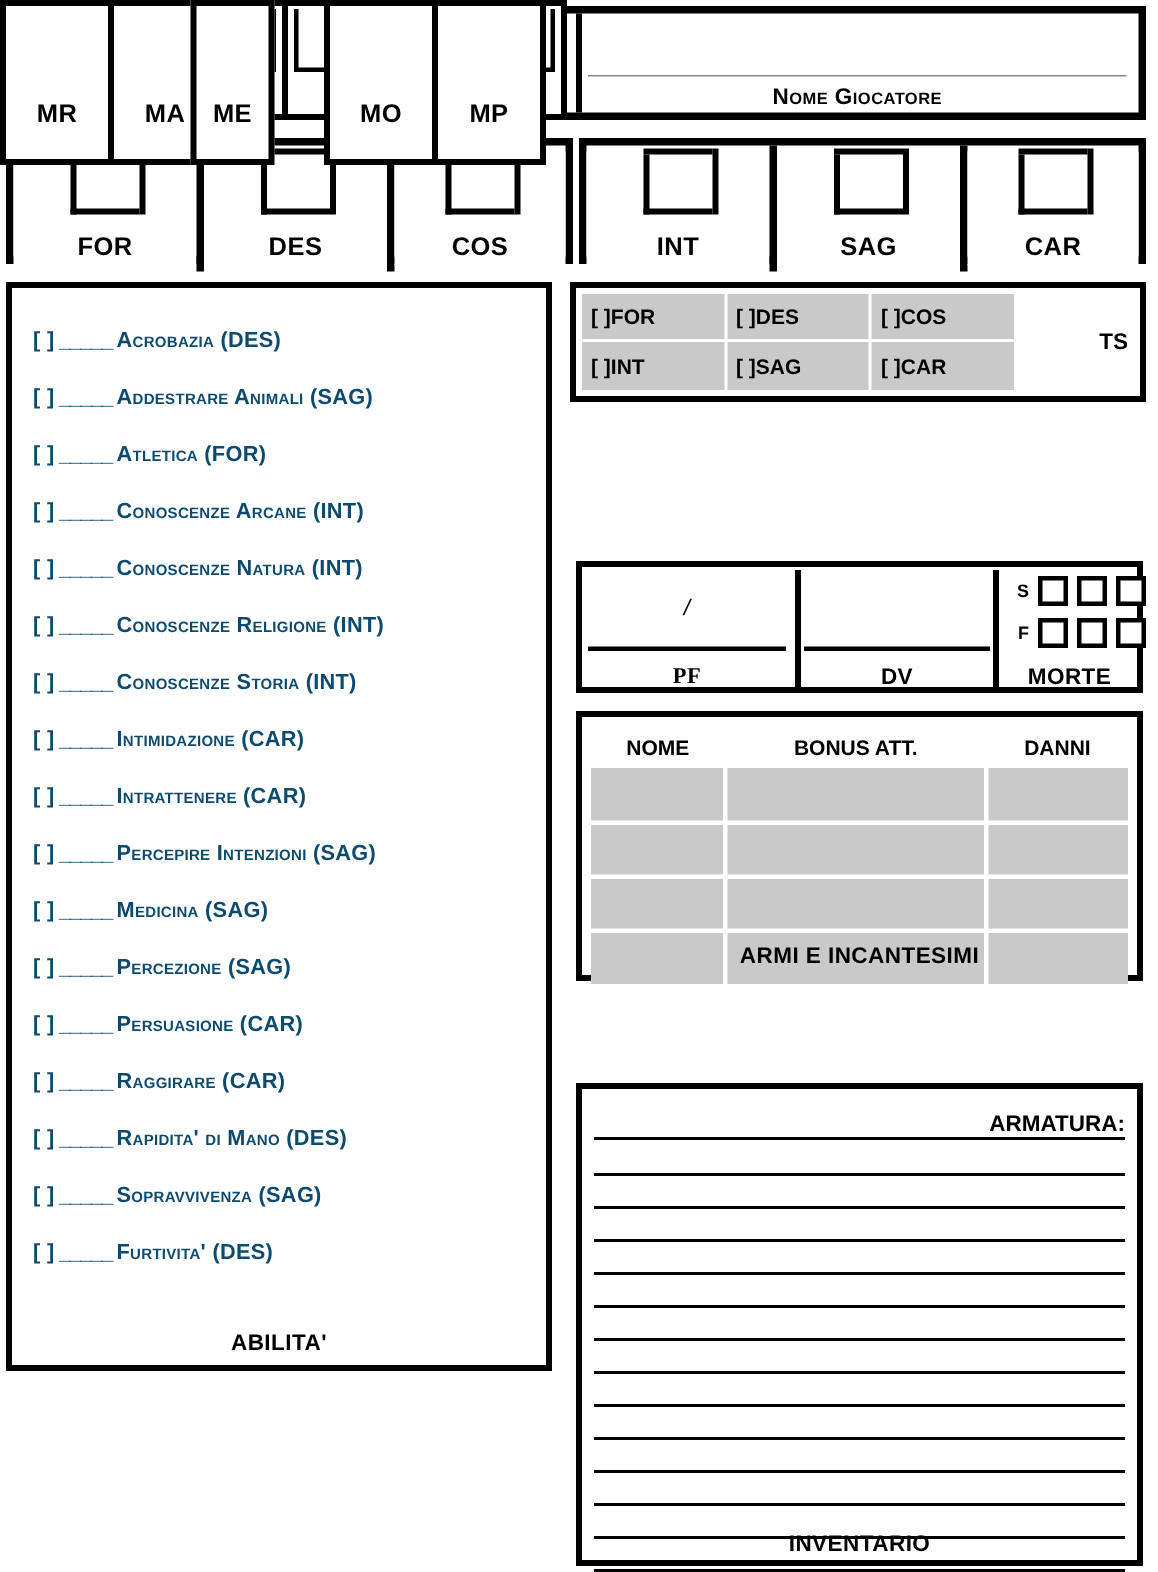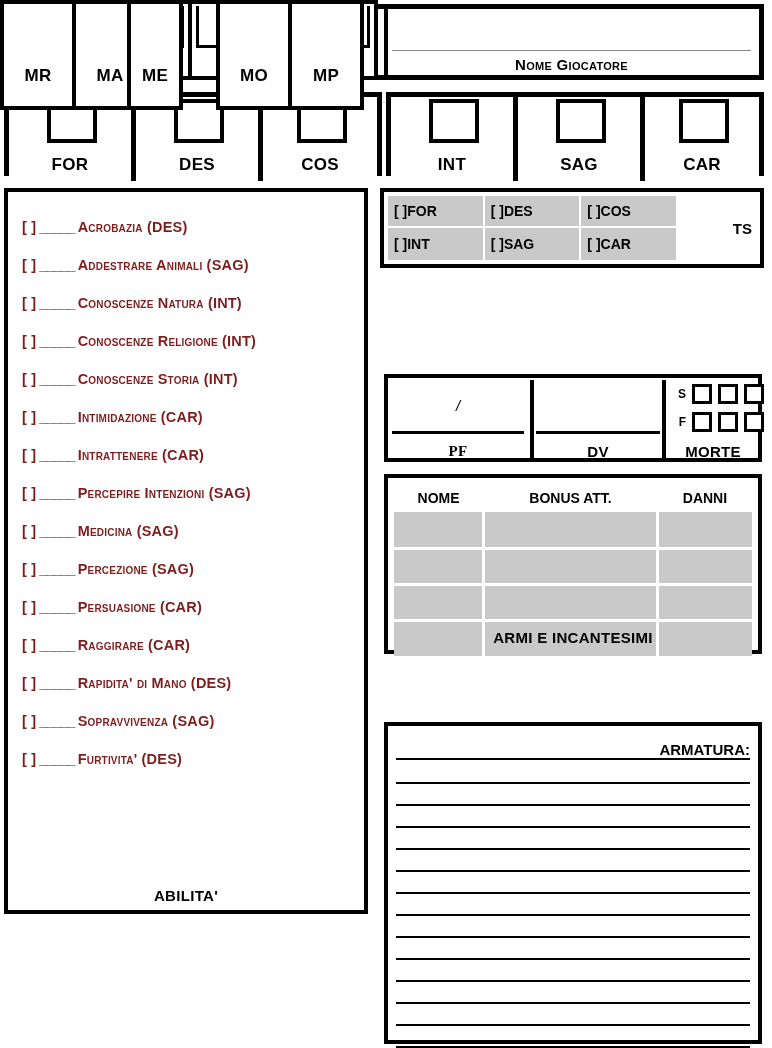--- a/index.html
+++ b/index.html
@@ -98,21 +98,21 @@
   }
   #skill-list {
     position: absolute; left: 14px; top: 14px; right: 8px; top: 16px;
   }
   .skill {
     height: 38px; line-height: 38px;
     font-size: 14.5px; font-weight: bold;
     font-variant: small-caps;
     letter-spacing: 0.2px;
     white-space: nowrap;
-    color: #7f1d1d;
+    color: #0c4a6e;
   }
   .skill .bk { font-family: "Liberation Sans", sans-serif; font-variant: normal; }
   .skill .ln { letter-spacing: -1px; }
   #skills-title {
     position: absolute; left: 0; right: 0; bottom: 6px;
     font-size: 15px;
   }
 
   
   #ts { left: 380px; top: 188px; width: 384px; height: 80px; }
@@ -265,20 +265,22 @@
         <div class="abbox"></div>
         <div class="lbl ablbl">CAR</div>
       </div>
     </div>
   </div>
 
   <div class="box" id="skills">
     <div id="skill-list">
         <div class="skill"><span class="bk">[ ]</span><span class="ln"> _____ </span><span>Acrobazia (DES)</span></div>
         <div class="skill"><span class="bk">[ ]</span><span class="ln"> _____ </span><span>Addestrare Animali (SAG)</span></div>
+        <div class="skill"><span class="bk">[ ]</span><span class="ln"> _____ </span><span>Atletica (FOR)</span></div>
+        <div class="skill"><span class="bk">[ ]</span><span class="ln"> _____ </span><span>Conoscenze Arcane (INT)</span></div>
         <div class="skill"><span class="bk">[ ]</span><span class="ln"> _____ </span><span>Conoscenze Natura (INT)</span></div>
         <div class="skill"><span class="bk">[ ]</span><span class="ln"> _____ </span><span>Conoscenze Religione (INT)</span></div>
         <div class="skill"><span class="bk">[ ]</span><span class="ln"> _____ </span><span>Conoscenze Storia (INT)</span></div>
         <div class="skill"><span class="bk">[ ]</span><span class="ln"> _____ </span><span>Intimidazione (CAR)</span></div>
         <div class="skill"><span class="bk">[ ]</span><span class="ln"> _____ </span><span>Intrattenere (CAR)</span></div>
         <div class="skill"><span class="bk">[ ]</span><span class="ln"> _____ </span><span>Percepire Intenzioni (SAG)</span></div>
         <div class="skill"><span class="bk">[ ]</span><span class="ln"> _____ </span><span>Medicina (SAG)</span></div>
         <div class="skill"><span class="bk">[ ]</span><span class="ln"> _____ </span><span>Percezione (SAG)</span></div>
         <div class="skill"><span class="bk">[ ]</span><span class="ln"> _____ </span><span>Persuasione (CAR)</span></div>
         <div class="skill"><span class="bk">[ ]</span><span class="ln"> _____ </span><span>Raggirare (CAR)</span></div>
@@ -413,20 +415,21 @@
         <div class="inv-line"></div>
         <div class="inv-line"></div>
         <div class="inv-line"></div>
         <div class="inv-line"></div>
         <div class="inv-line"></div>
         <div class="inv-line"></div>
         <div class="inv-line"></div>
         <div class="inv-line"></div>
         <div class="inv-line"></div>
       </div>
+    <div class="lbl" id="inv-lbl">INVENTARIO</div>
   </div>
 
   <div id="money">
     <div class="mcell" style="left:0; width:76px;">
       <div class="lbl mlbl">MR</div>
     </div>
     <div class="mcell" style="left:72px; width:76px;">
       <div class="lbl mlbl">MA</div>
     </div>
     <div class="mcell" style="left:127px; width:56px;">

